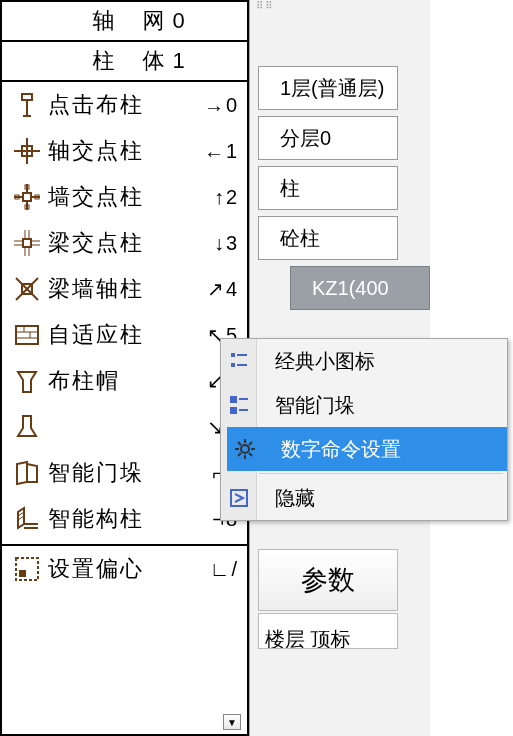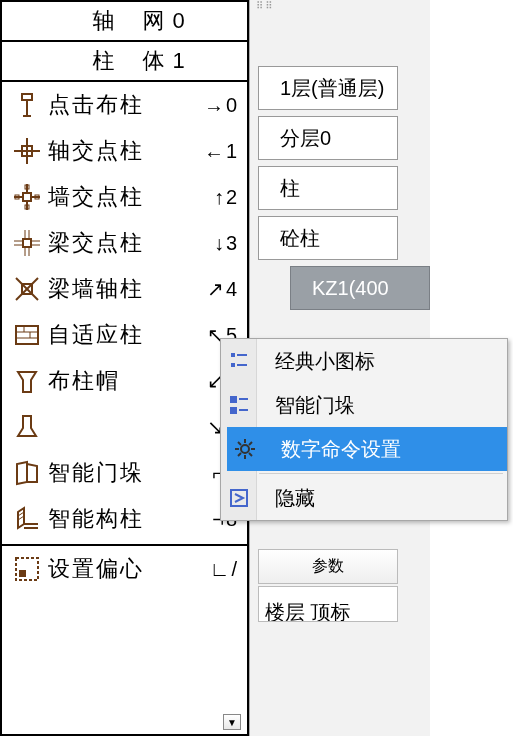--- a/index.html
+++ b/index.html
@@ -70,23 +70,23 @@
     border: 1px solid #888;
     padding: 6px 14px;
     font-size: 20px;
     margin: 24px 0 0 40px;
     display:inline-block;
   }
   .param-head {
     margin: 28px 0 0 8px;
     background: linear-gradient(#fff,#eee);
     border: 1px solid #bbb;
-    padding: 6px 0;
+    padding: 12px 0;
     text-align:center;
-    font-size: 16px;
+    font-size: 27px;
     width: 140px;
   }
   .param-partial {
     margin: 2px 0 0 8px;
     background:#fff; border:1px solid #bbb;
     font-size:20px; padding: 12px 6px;
     width:140px; height:36px; overflow:hidden; white-space:nowrap;
   }
 
   

